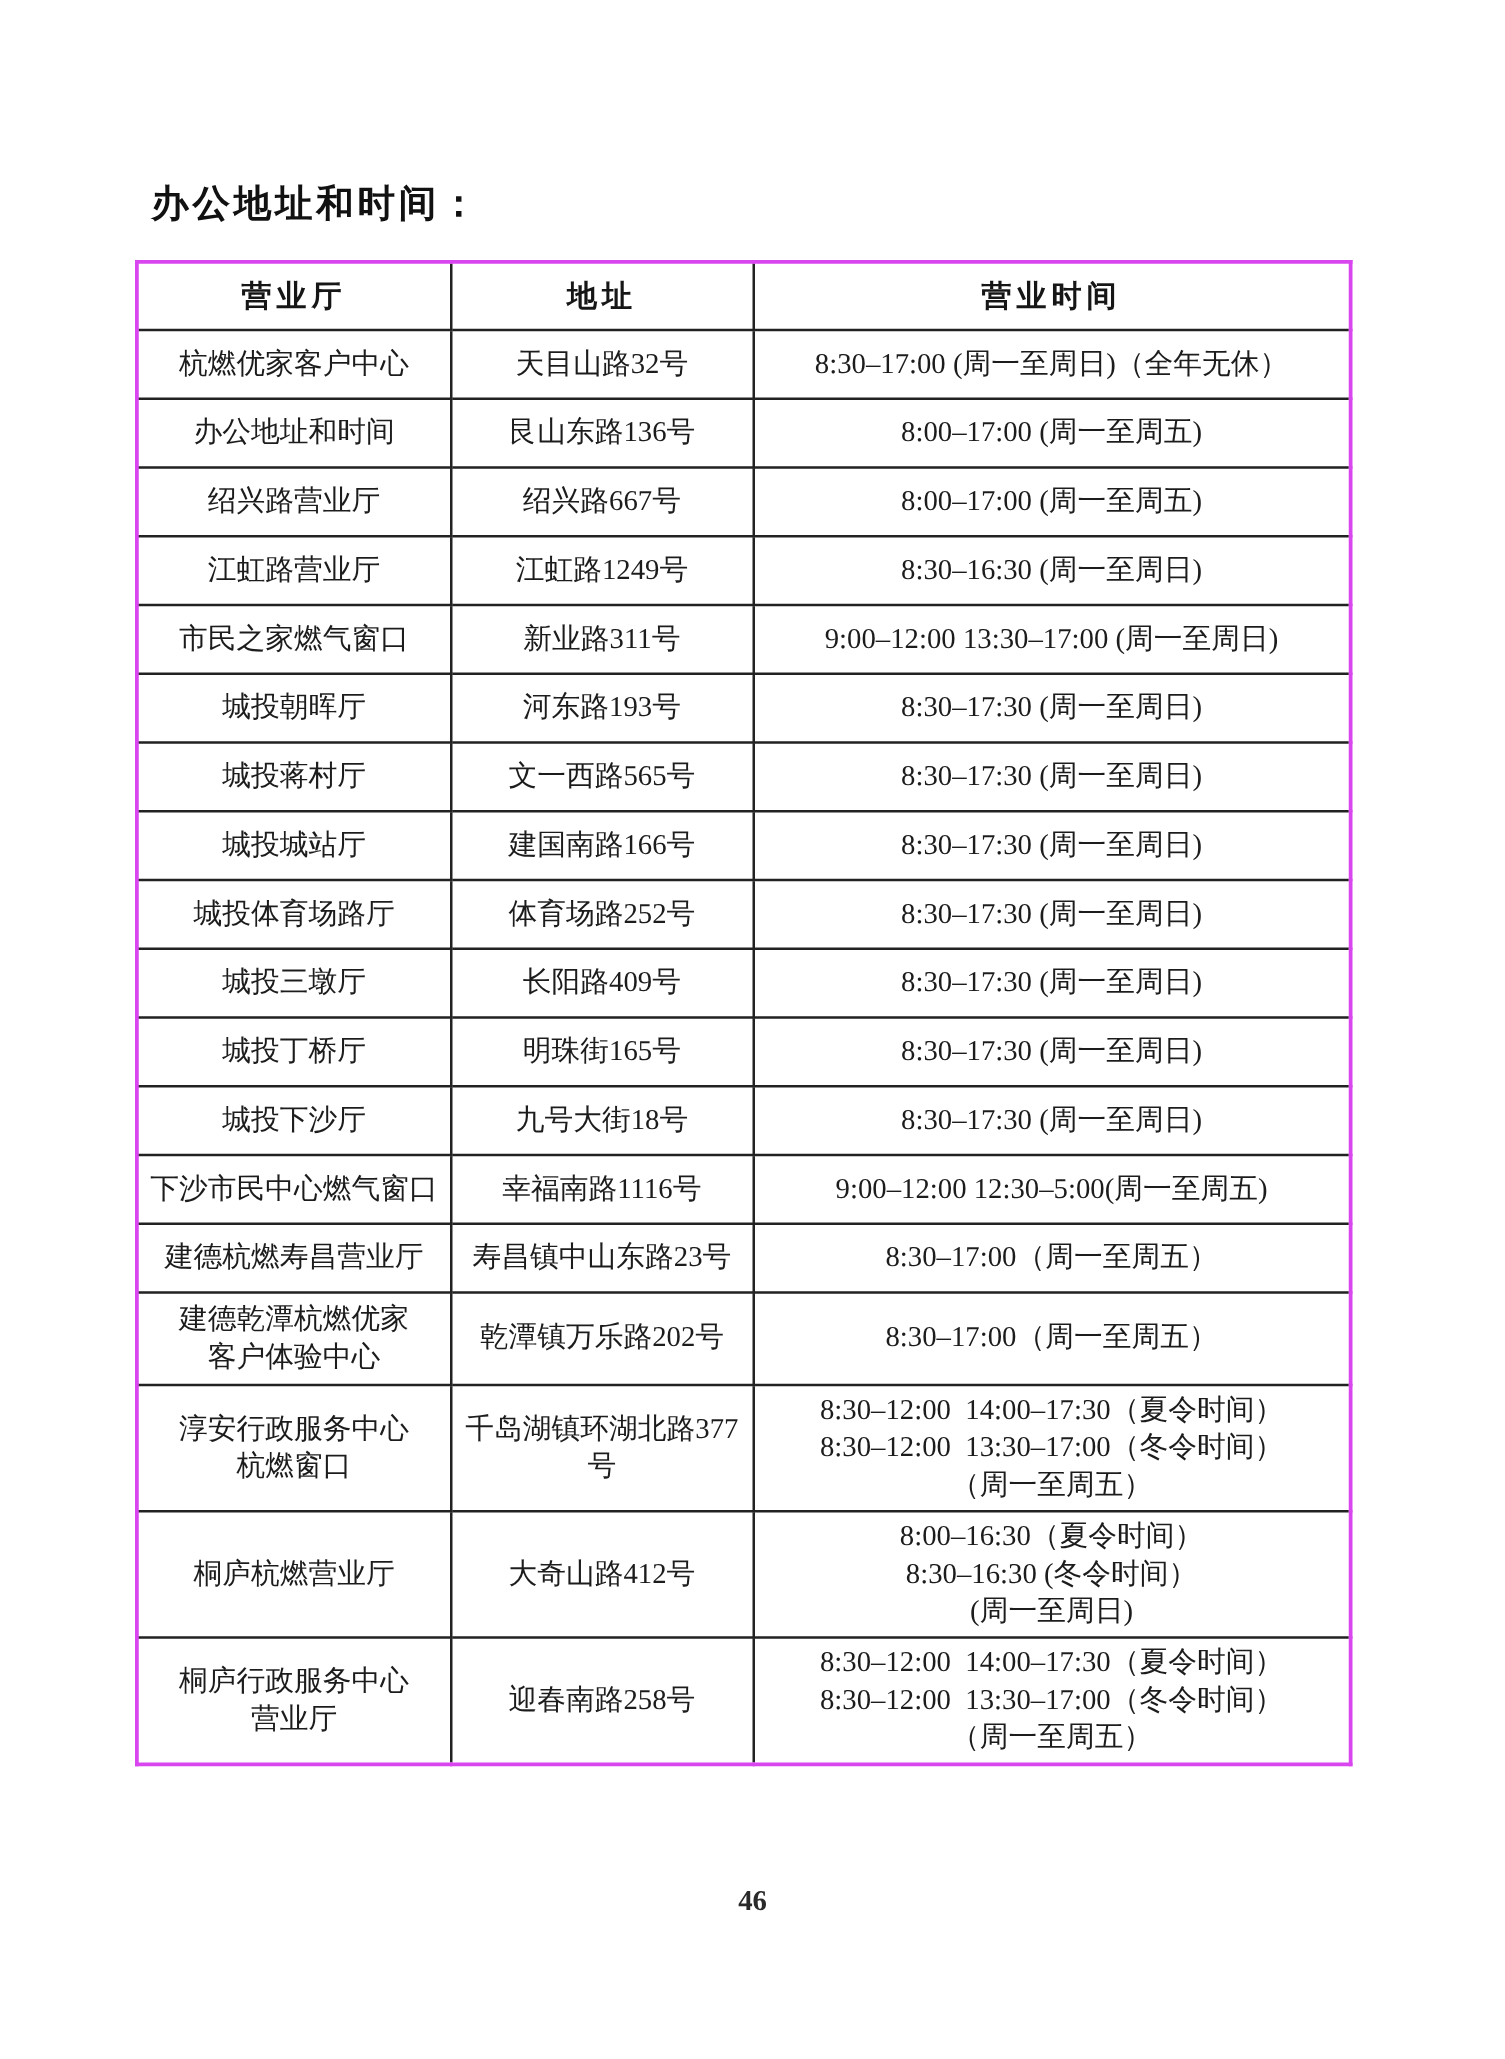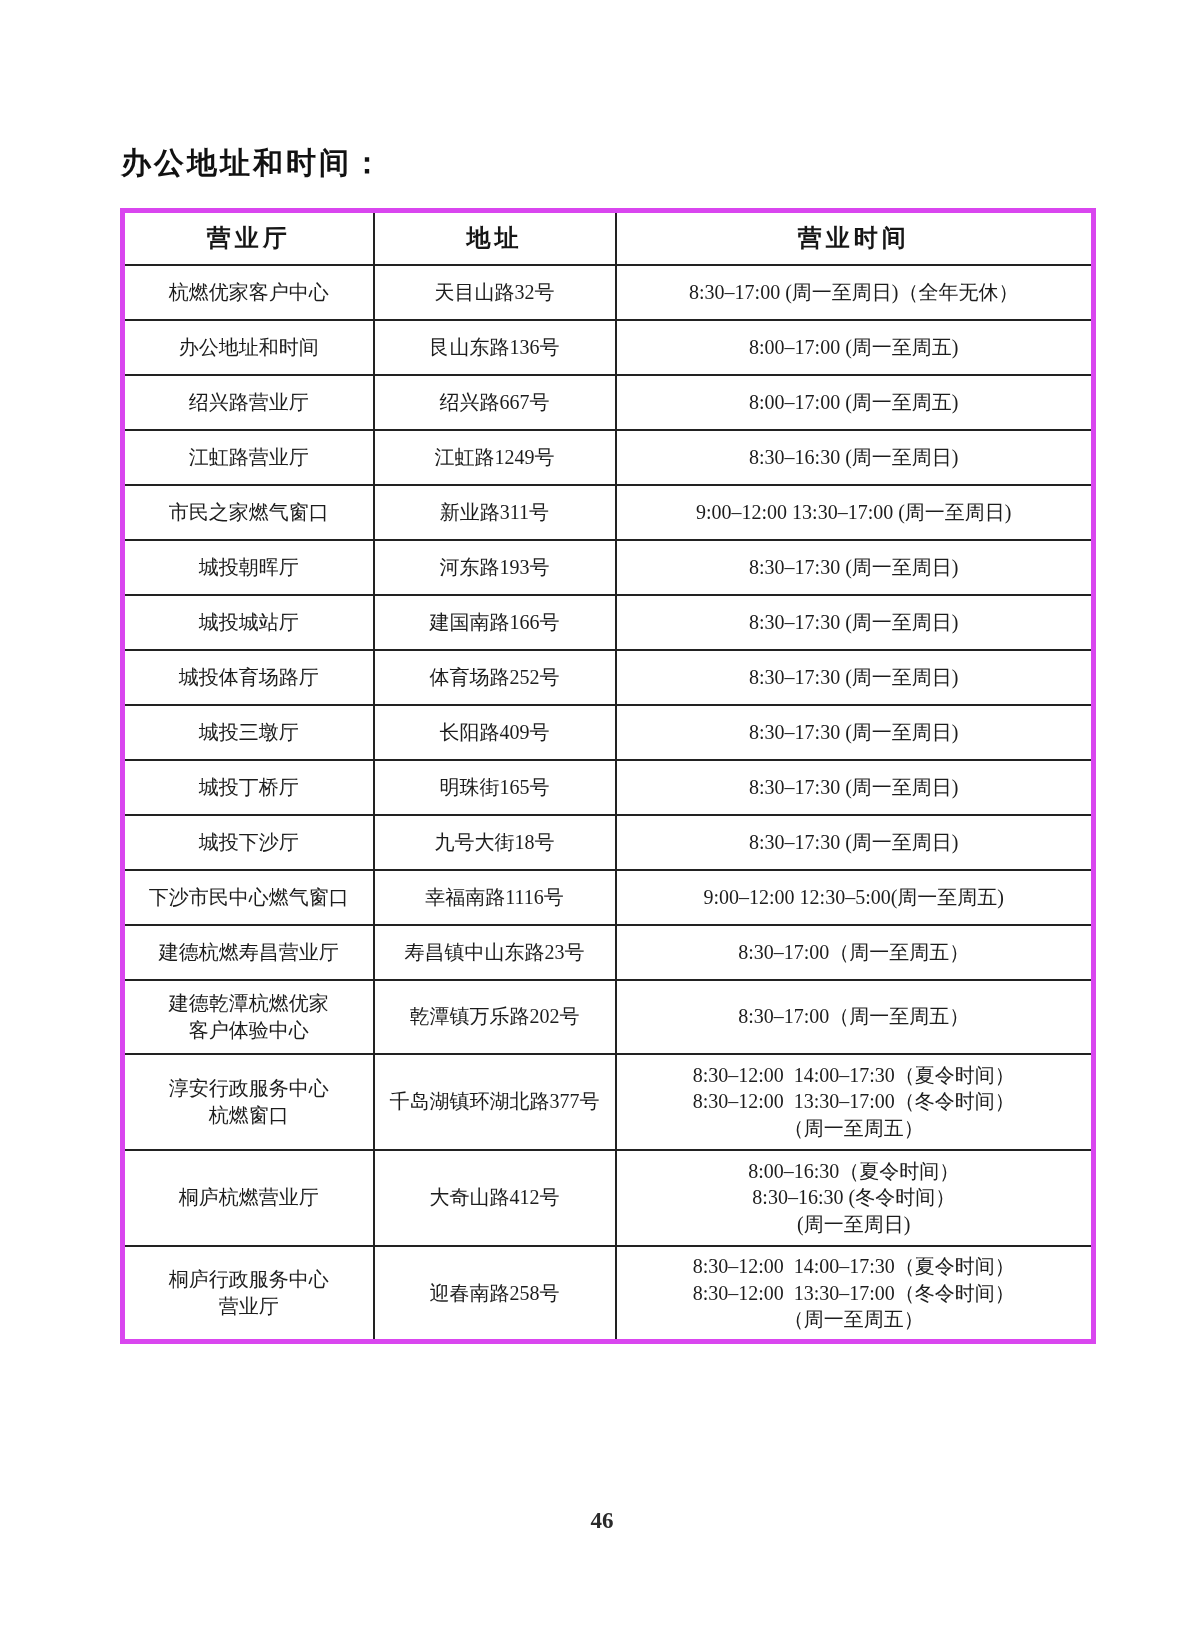--- a/index.html
+++ b/index.html
@@ -22,26 +22,26 @@
     top: 143px;
     margin: 0;
     font-family: "Liberation Sans", sans-serif;
     font-size: 30px;
     font-weight: 700;
     letter-spacing: 3px;
     color: #111111;
   }
   table.office-table {
     position: absolute;
-    left: 120px;
+    left: 108px;
     top: 208px;
     width: 971px;
     border-collapse: collapse;
     table-layout: fixed;
-    border: 5px solid #d946ef;
+    border: 3px solid #d946ef;
   }
   col.c-hall    { width: 251px; }
   col.c-address { width: 242px; }
   col.c-hours   { width: 478px; }
   .office-table th,
   .office-table td {
     border: 2px solid #222222;
     text-align: center;
     vertical-align: middle;
     padding: 4px 4px;
@@ -49,21 +49,21 @@
   }
   .office-table thead tr { height: 54px; }
   .office-table th {
     font-family: "Liberation Sans", sans-serif;
     font-weight: 700;
     font-size: 24px;
     letter-spacing: 4px;
     color: #161616;
   }
   .office-table td {
-    font-size: 20px;
+    font-size: 23px;
     color: #1c1c1c;
     line-height: 1.32;
   }
   tr.r-lines-1 { height: 55px; }
   tr.r-lines-2 { height: 74px; }
   tr.r-lines-3 { height: 96px; }
   .cell-line { white-space: pre-wrap; }
   .page-number {
     position: absolute;
     left: 0;
@@ -158,20 +158,31 @@
           </td>
     <td>
             <div class="cell-line">河东路193号</div>
           </td>
     <td>
             <div class="cell-line">8:30–17:30 (周一至周日)</div>
           </td>
   </tr>
         <tr class="r-lines-1">
     <td>
+            <div class="cell-line">城投蒋村厅</div>
+          </td>
+    <td>
+            <div class="cell-line">文一西路565号</div>
+          </td>
+    <td>
+            <div class="cell-line">8:30–17:30 (周一至周日)</div>
+          </td>
+  </tr>
+        <tr class="r-lines-1">
+    <td>
             <div class="cell-line">城投城站厅</div>
           </td>
     <td>
             <div class="cell-line">建国南路166号</div>
           </td>
     <td>
             <div class="cell-line">8:30–17:30 (周一至周日)</div>
           </td>
   </tr>
         <tr class="r-lines-1">

